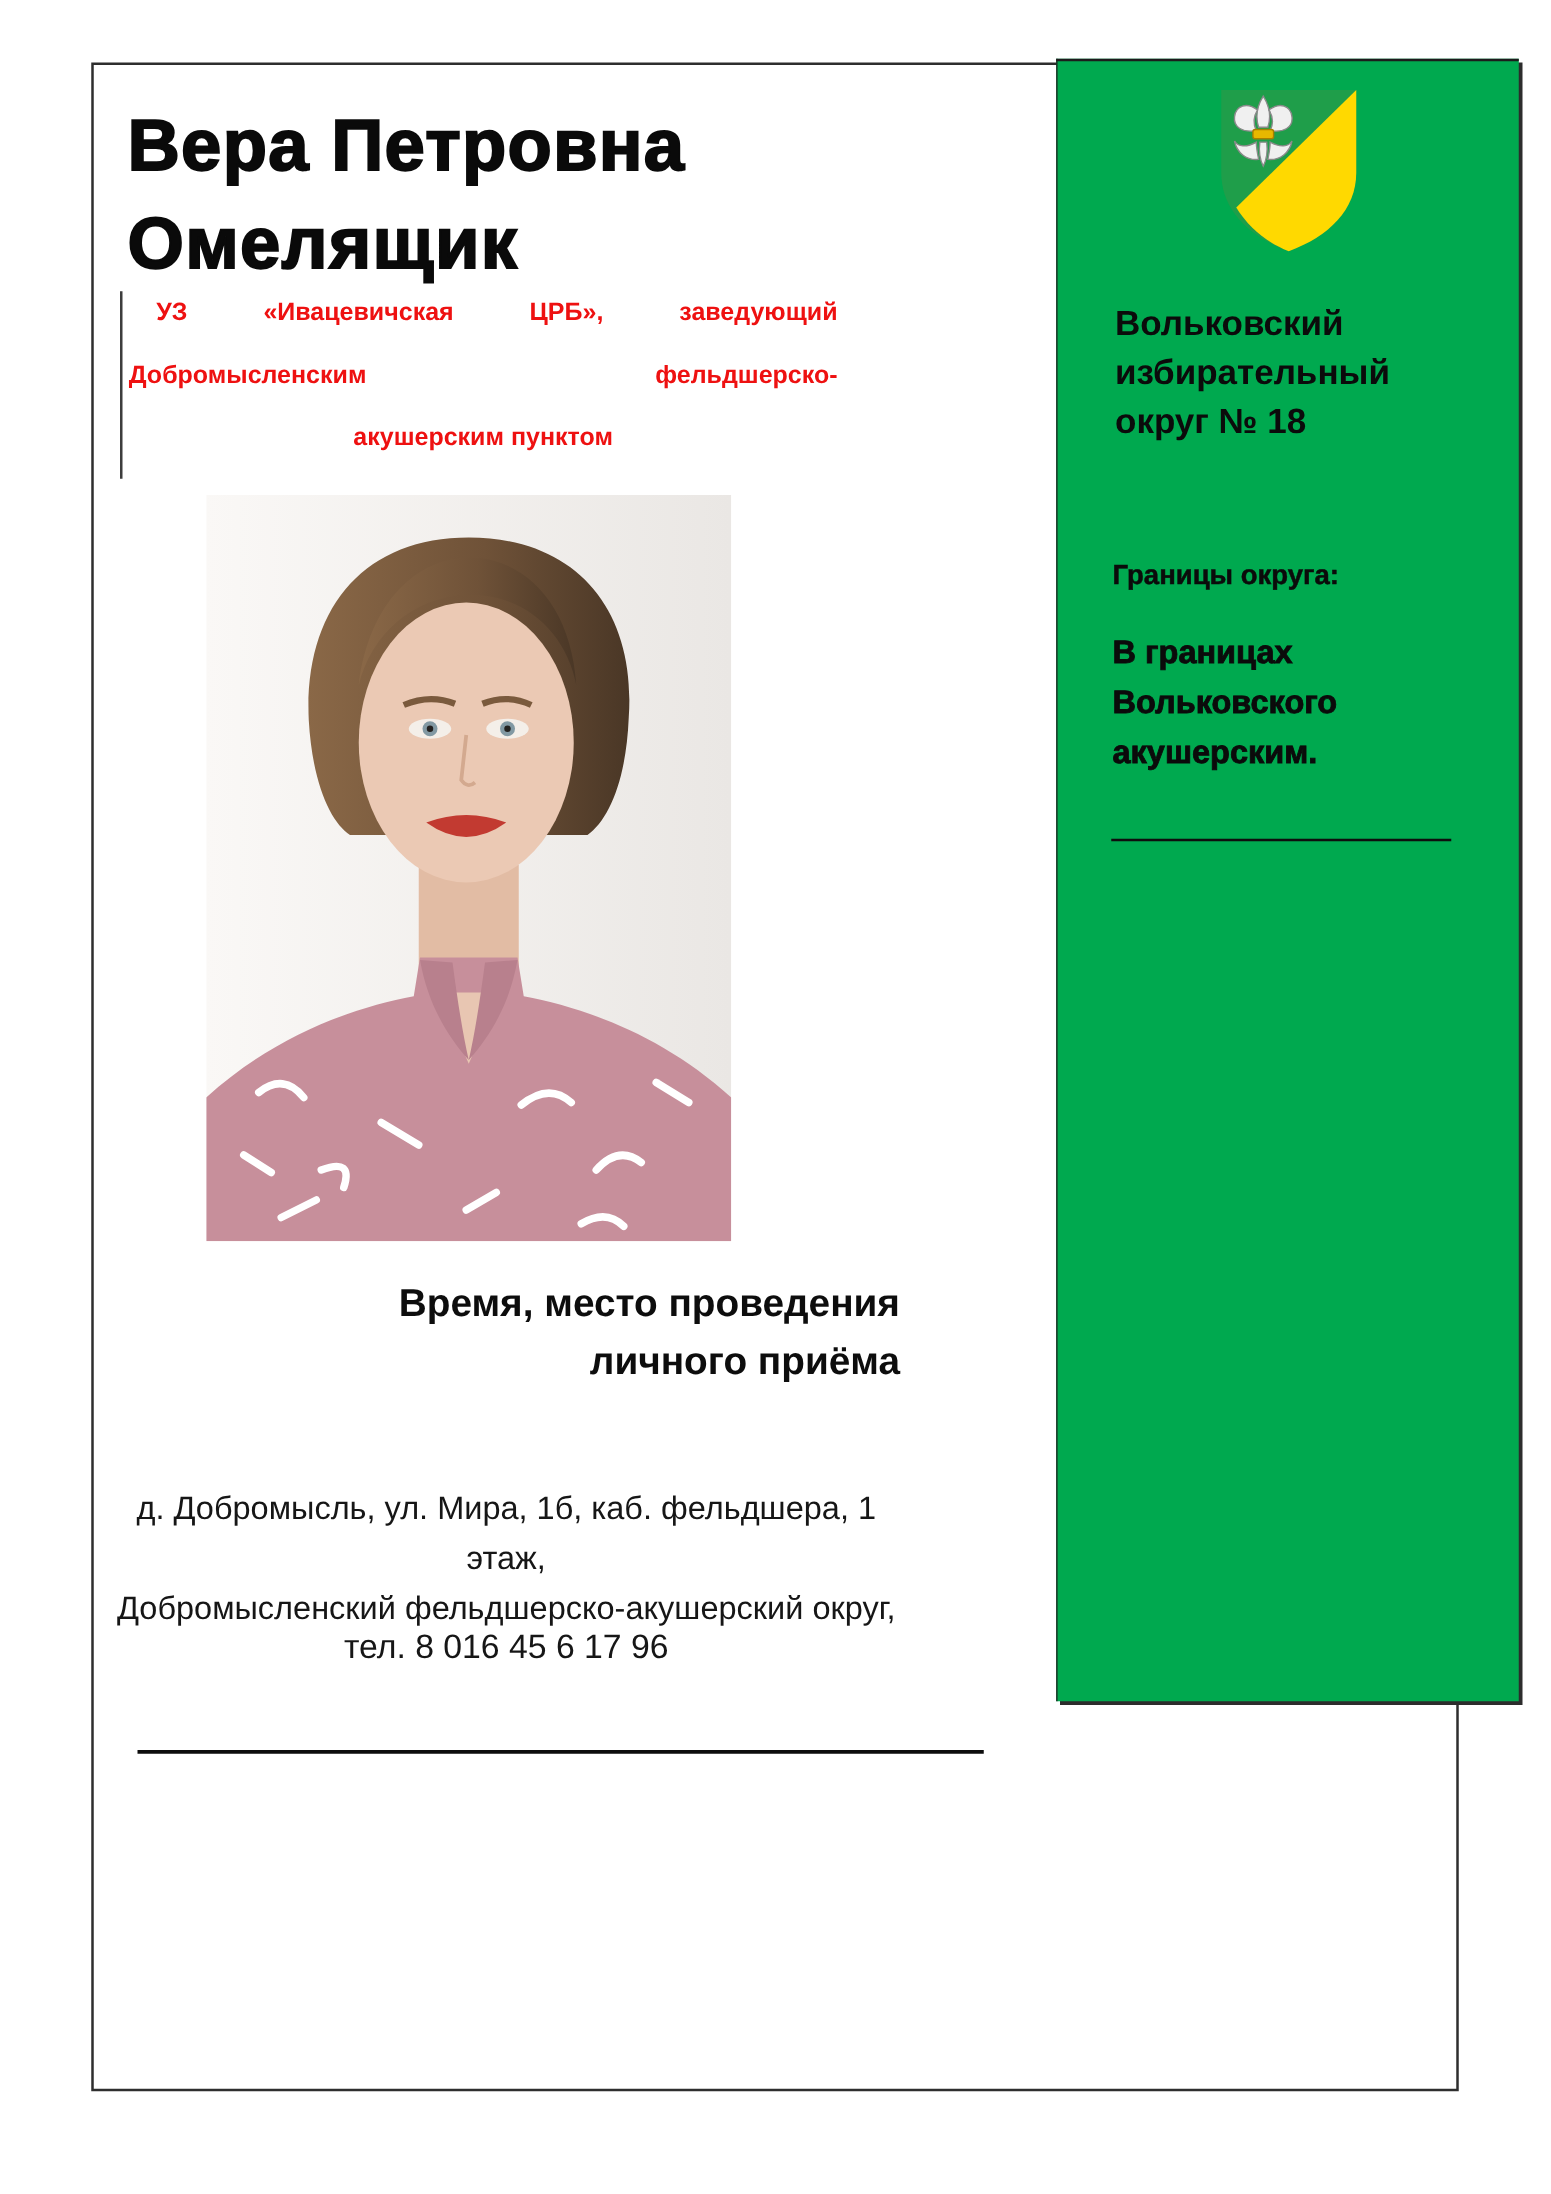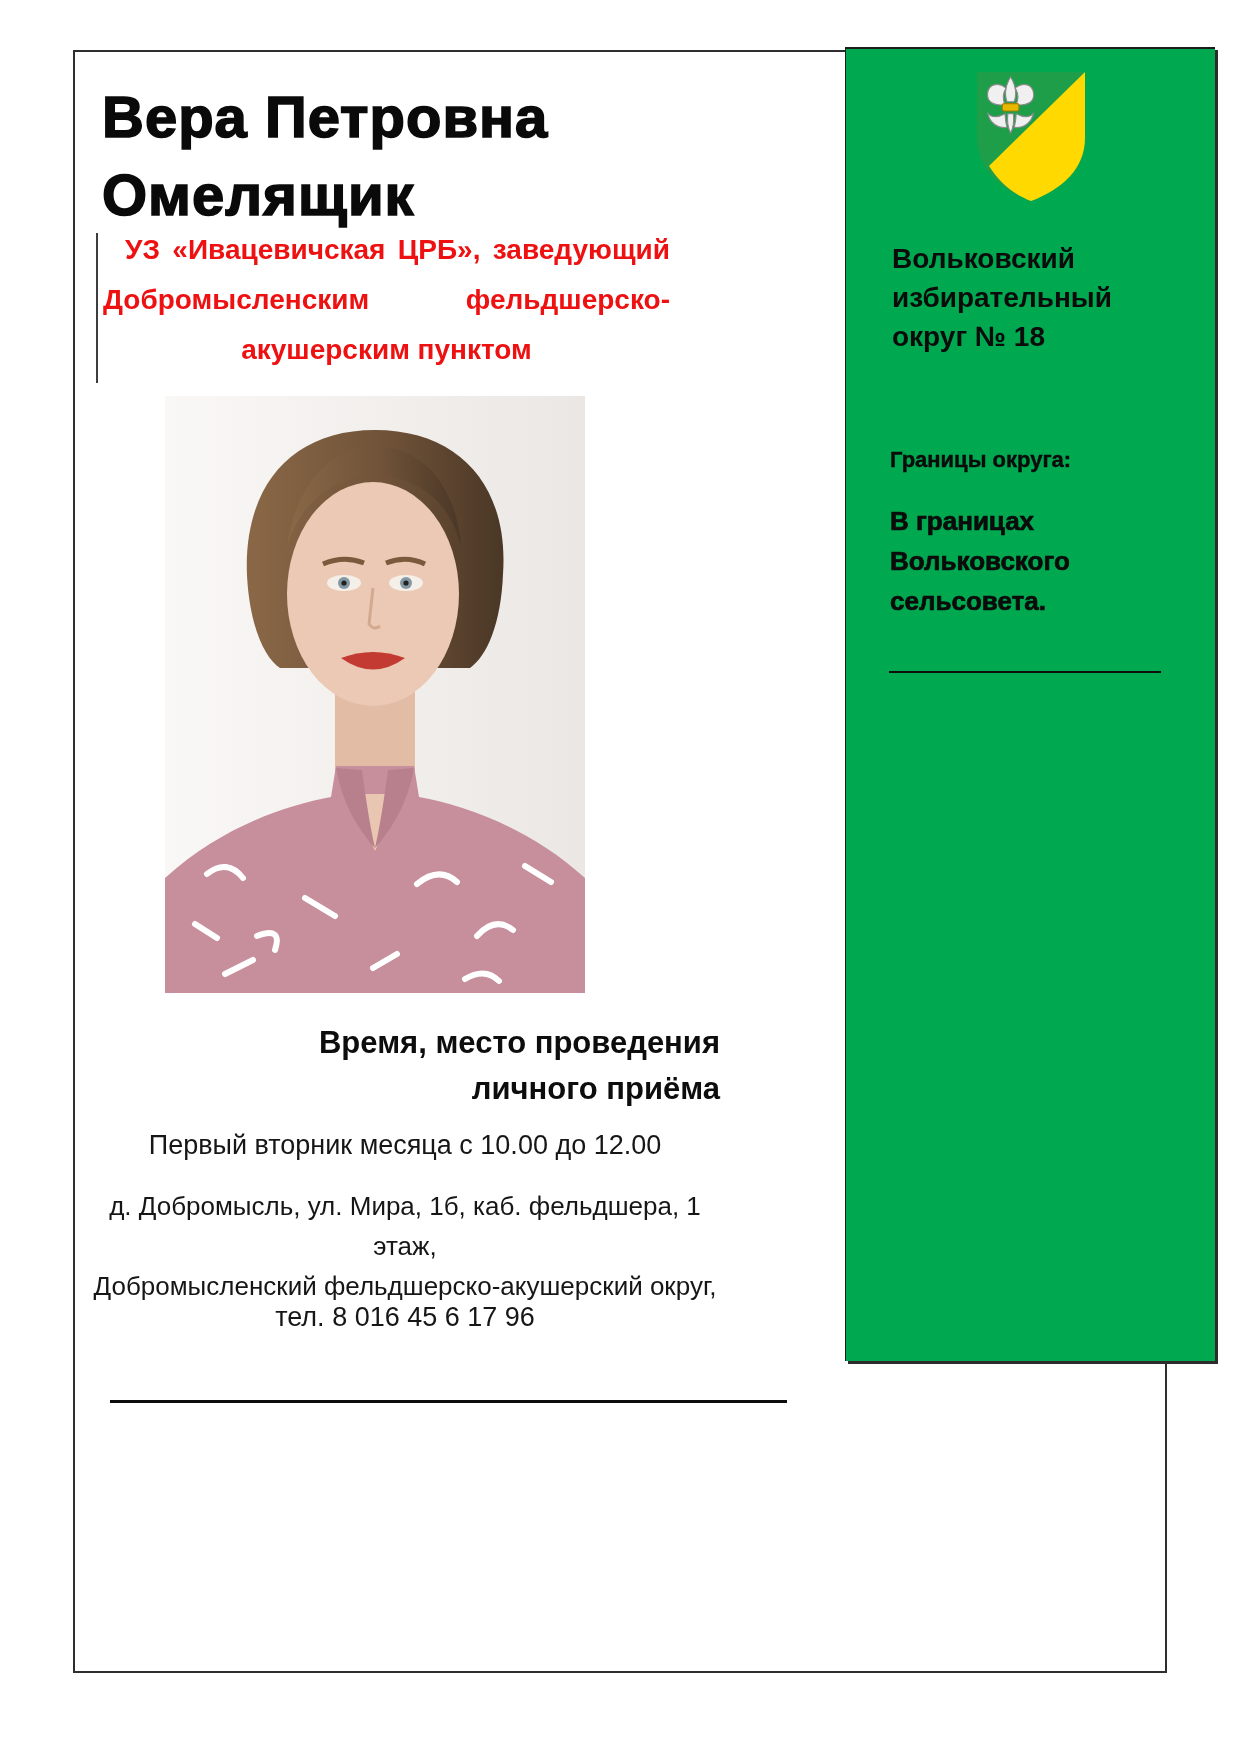--- a/index.html
+++ b/index.html
@@ -7,21 +7,21 @@
           font-family:"Liberation Sans", sans-serif;color:#111;}
   
   .page-frame{position:absolute;left:73px;top:50px;width:1094px;height:1623px;
               box-sizing:border-box;border:2px solid var(--frame,#2e2e2e);background:#fff;}
   
   .title{position:absolute;left:102px;top:78px;width:640px;
          font-size:58px;font-weight:700;line-height:78px;letter-spacing:1px;color:#0a0a0a;
          -webkit-text-stroke:1.6px #0a0a0a;}
   
   .position{position:absolute;left:103px;top:225px;width:567px;
-            color:var(--accent_red,#ee1111);font-weight:700;font-size:28px;line-height:50px;}
+            color:var(--accent_red,#ee1111);font-weight:700;font-size:20px;line-height:50px;}
   .position .l1{text-align:justify;text-align-last:justify;padding-left:22px;}
   .position .l2{text-align:justify;text-align-last:justify;}
   .position .l3{text-align:center;}
   .change-bar{position:absolute;left:96px;top:233px;width:2px;height:150px;background:#3d3d3d;}
   
   .photo{position:absolute;left:165px;top:396px;width:420px;height:597px;}
   
   .rec-heading{position:absolute;left:90px;top:1020px;width:630px;text-align:right;
                font-size:31px;line-height:46px;font-weight:700;color:#0d0d0d;}
   .rec-schedule{position:absolute;left:75px;top:1130px;width:660px;text-align:center;font-size:27px;color:#161616;}
@@ -109,21 +109,20 @@
       <circle cx="241" cy="187" r="2.6" fill="#22211f"></circle>
     <path d="M208,192 L204,228 Q209,235 215,230" stroke="#d3a98f" stroke-width="3" fill="none"></path>
     <path d="M176,262 Q208,250 240,262 Q208,285 176,262 Z" fill="#c23a31"></path>
   </svg>
 
   <div class="rec-heading">
     <div>Время, место проведения</div>
     <div>личного приёма</div>
   </div>
 
-  <div class="rec-schedule">Первый вторник месяца с 10.00 до 12.00</div>
 
   <div class="rec-address">
     <div>д. Добромысль, ул. Мира, 1б, каб. фельдшера, 1 этаж,</div>
     <div>Добромысленский фельдшерско-акушерский округ,</div>
   </div>
 
   <div class="rec-phone">тел. 8 016 45 6 17 96</div>
 
   <div class="signature-line"></div>
 
@@ -147,19 +146,19 @@
       <div>Вольковский</div>
       <div>избирательный</div>
       <div>округ № 18</div>
     </div>
 
     <div class="borders-label">Границы округа:</div>
 
     <div class="borders-value">
       <div>В границах</div>
       <div>Вольковского</div>
-      <div>сельсовета.</div>
+      <div>акушерским.</div>
     </div>
 
     <div class="sidebar-line"></div>
   </div>
 
 </div>
 
 </body></html>

